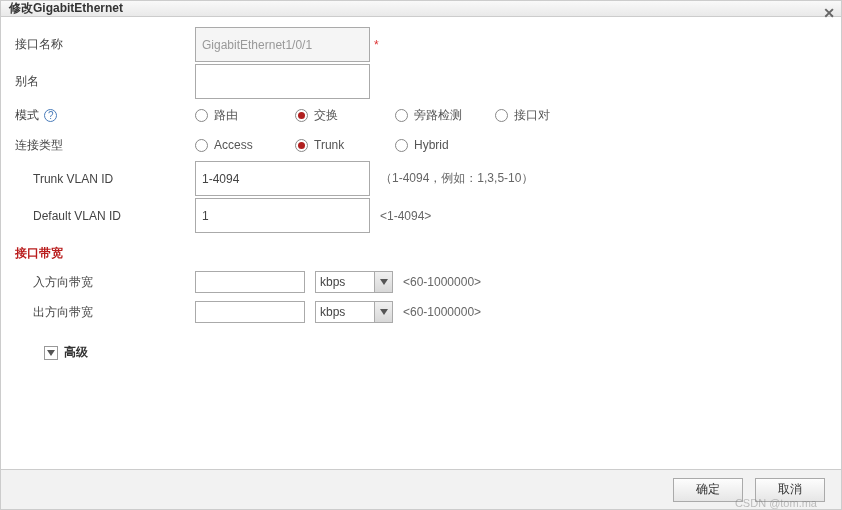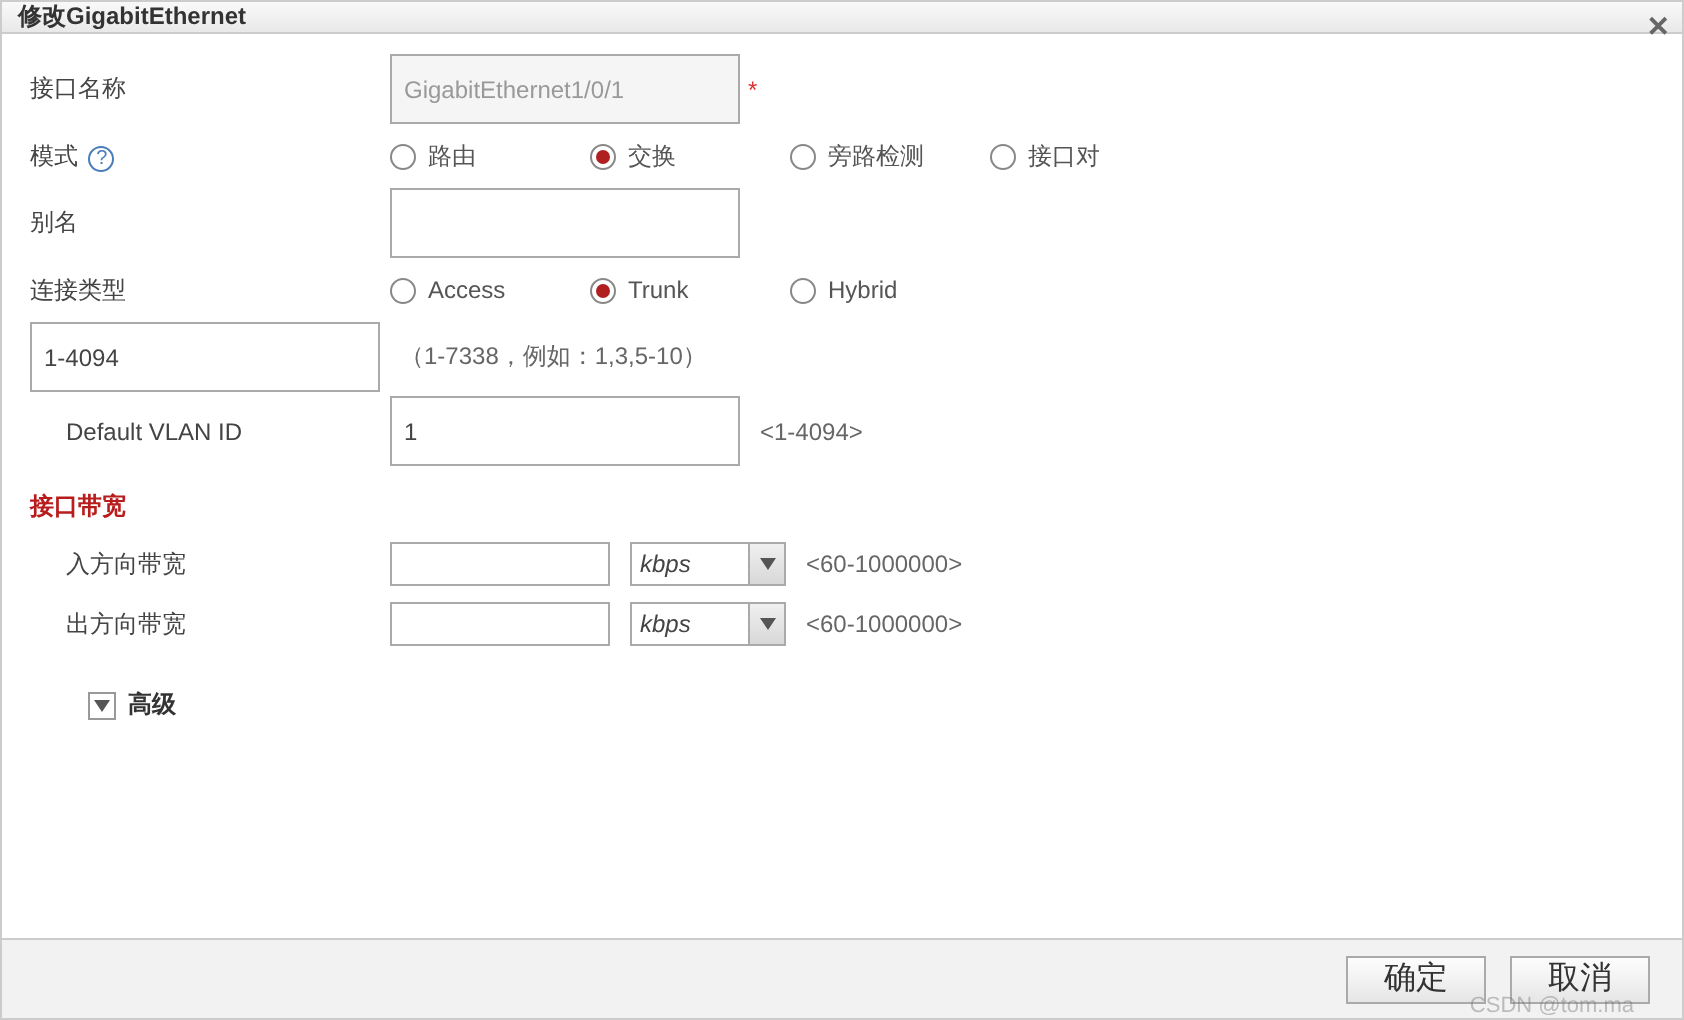--- a/index.html
+++ b/index.html
@@ -116,21 +116,20 @@
       cursor: pointer;
     }
     .hint {
       margin-left: 10px;
       color: #666;
     }
     .select-wrap {
       position: relative;
       display: inline-block;
       margin-left: 10px;
-      font-style: italic;
     }
     .select-box {
       width: 60px;
       height: 22px;
       border: 1px solid #aaa;
       background: #fff;
       display: flex;
       align-items: center;
       padding: 0 4px;
       font-size: 12px;
@@ -189,21 +188,21 @@
       justify-content: flex-end;
       padding-right: 16px;
       gap: 12px;
     }
     .btn {
       min-width: 70px;
       height: 24px;
       background: linear-gradient(#fdfdfd, #e6e6e6);
       border: 1px solid #aaa;
       color: #333;
-      font-size: 16px;
+      font-size: 12px;
       cursor: pointer;
       padding: 0 14px;
     }
     .watermark {
       position: absolute;
       right: 24px;
       bottom: 0px;
       font-size: 11px;
       color: rgba(120,120,120,0.45);
       pointer-events: none;
@@ -219,20 +218,25 @@
 
 <div class="content">
 
   <div class="row">
     <div class="label">接口名称</div>
     <input class="text-input disabled" readonly="" value="GigabitEthernet1/0/1" style="">
     <span class="req-star">*</span>
   </div>
 
   <div class="row">
+    <div class="label">别名</div>
+    <input class="text-input" value="" style="">
+  </div>
+
+  <div class="row">
     <div class="label">
       <span>模式</span>
       <span class="help-icon">?</span>
     </div>
     <div class="radio-group">
       <div class="radio-item">
         <span class="radio-circle"></span>
         <span>路由</span>
       </div>
       <div class="radio-item">
@@ -244,45 +248,41 @@
         <span>旁路检测</span>
       </div>
       <div class="radio-item">
         <span class="radio-circle"></span>
         <span>接口对</span>
       </div>
     </div>
   </div>
 
   <div class="row">
-    <div class="label">别名</div>
-    <input class="text-input" value="" style="">
-  </div>
-
-  <div class="row">
     <div class="label">连接类型</div>
     <div class="radio-group">
       <div class="radio-item">
         <span class="radio-circle"></span>
         <span>Access</span>
       </div>
       <div class="radio-item">
         <span class="radio-circle checked"></span>
         <span>Trunk</span>
       </div>
       <div class="radio-item">
         <span class="radio-circle"></span>
         <span>Hybrid</span>
       </div>
     </div>
   </div>
 
   <div class="row">
+    <div class="label sub">Trunk VLAN ID</div>
     <input class="text-input" value="1-4094" style="">
-    <span class="hint">（1-7338，例如：1,3,5-10）</span>
+    <span class="hint">（1-4094，例如：1,3,5-10）</span>
   </div>
 
   <div class="row">
     <div class="label sub">Default VLAN ID</div>
     <input class="text-input" value="1" style="">
     <span class="hint">&lt;1-4094&gt;</span>
   </div>
 
   <div class="section-header">接口带宽</div>
 

